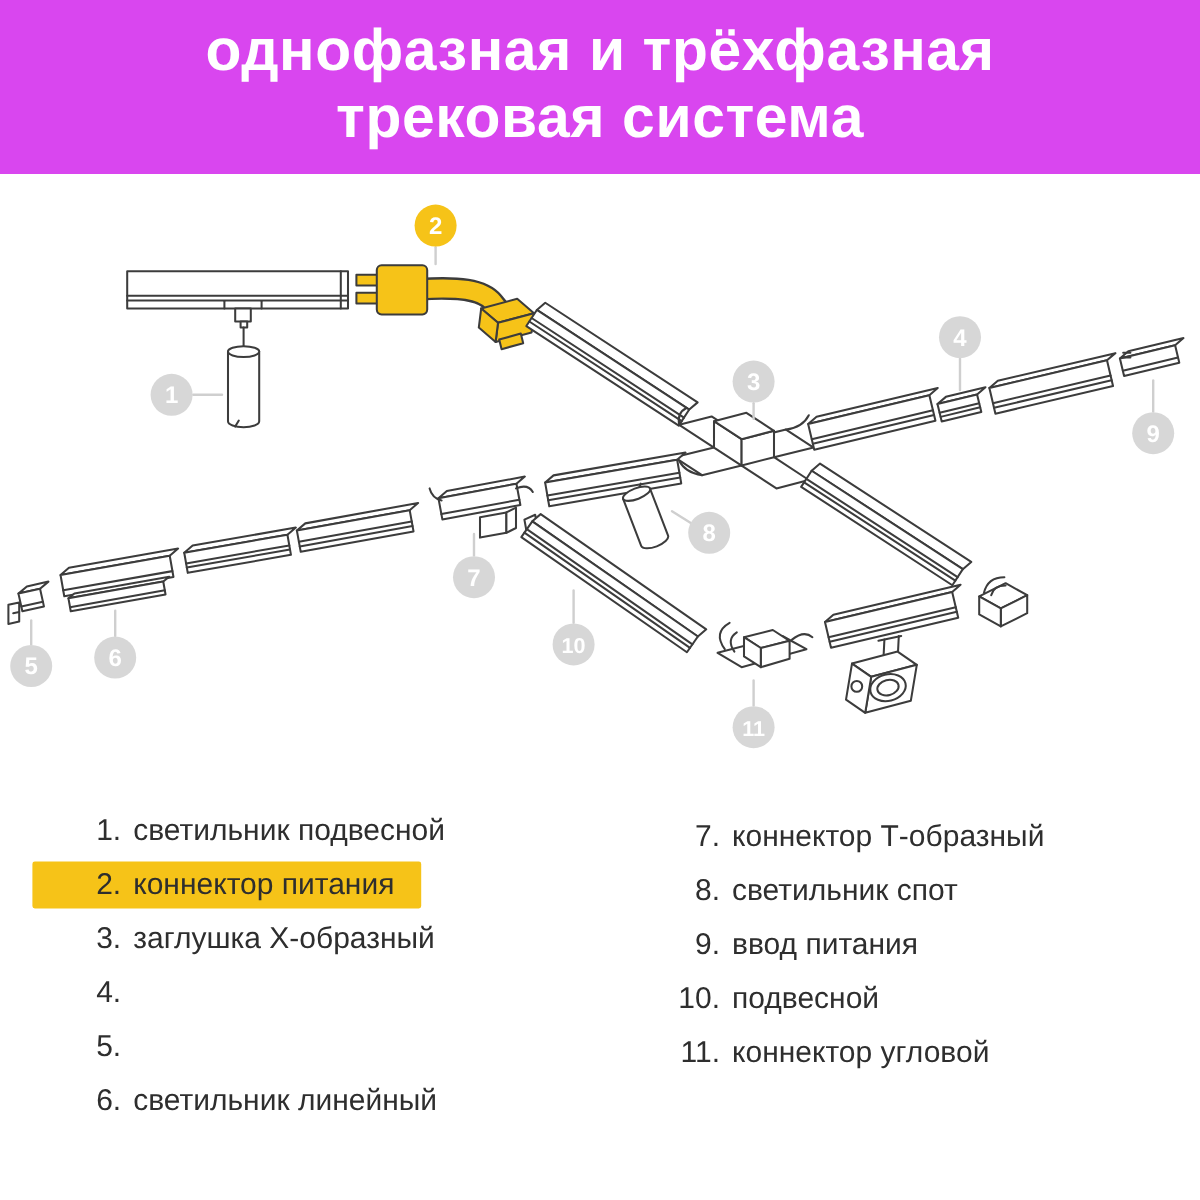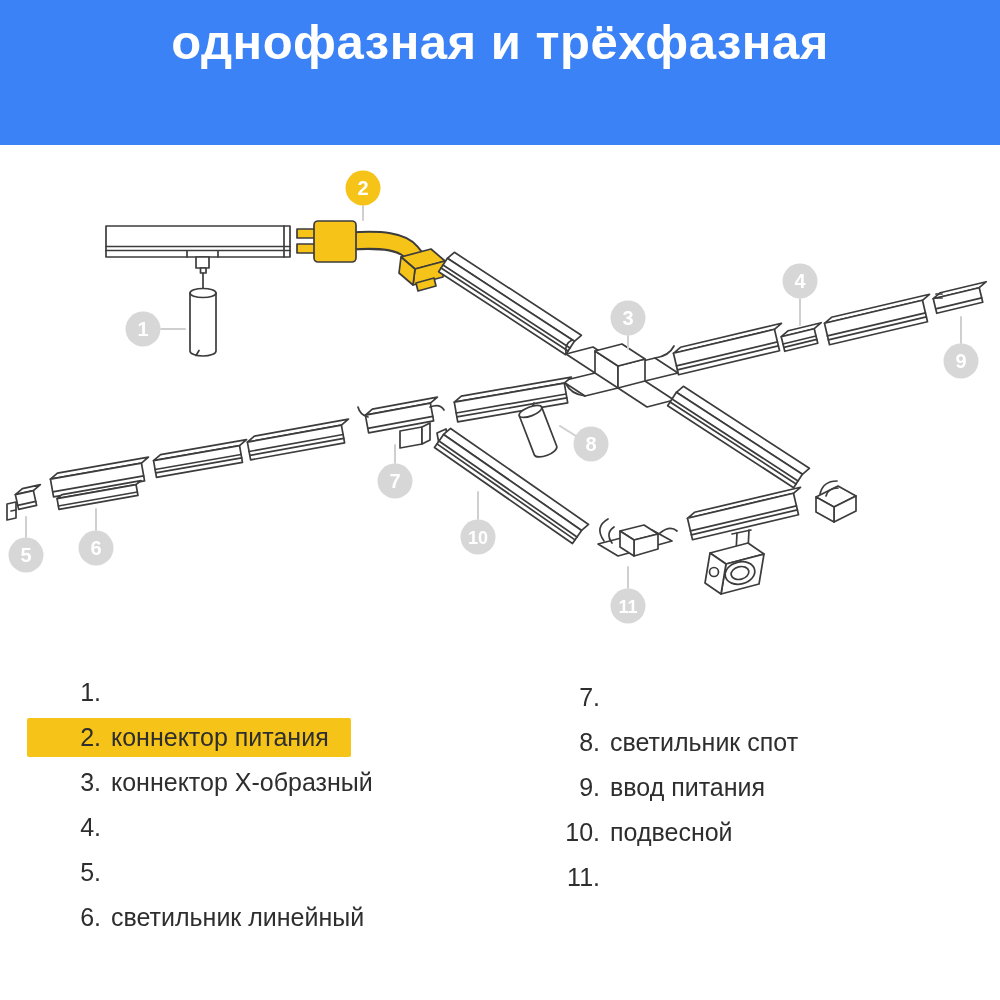--- a/index.html
+++ b/index.html
@@ -20,23 +20,24 @@
   .legend-inner{display:inline-flex;align-items:center;padding:5px 22px 5px 28px;margin-left:-28px;border-radius:2px;}
   #legend-col-0 .num{width:46px;}
   #legend-col-1 .num{width:44px;}
   .num{text-align:right;margin-right:10px;flex:none;}
   .lbl{white-space:nowrap;}
 </style>
 </head>
 <body>
 
 <div class="page">
-  <header class="hdr" style="background: #3b82f6;">
+  <header class="hdr" style="background: #d946ef;">
     <div class="title" style="color: rgb(255, 255, 255);">
       <span>однофазная и трёхфазная</span><br>
+      <span>трековая система</span>
     </div>
   </header>
 
   <svg id="diagram" width="1000" height="520" viewBox="0 0 1000 520">
       <g>
         <path d="M106,81 H290 V112 H106 Z" fill="#fff" stroke="#3C3C3C" stroke-width="1.7" stroke-linecap="round" stroke-linejoin="round"></path>
         <line x1="106" y1="101.5" x2="290" y2="101.5" stroke="#3C3C3C" stroke-width="1.7" stroke-linecap="round"></line>
         <line x1="106" y1="105.5" x2="290" y2="105.5" stroke="#3C3C3C" stroke-width="1.7" stroke-linecap="round"></line>
         <line x1="187" y1="106" x2="187" y2="112" stroke="#3C3C3C" stroke-width="1.7" stroke-linecap="round"></line>
         <line x1="218" y1="106" x2="218" y2="112" stroke="#3C3C3C" stroke-width="1.7" stroke-linecap="round"></line>
@@ -231,32 +232,33 @@
         <circle cx="628" cy="461" r="17.5" fill="#D7D7D7"></circle>
         <text x="628" y="468" text-anchor="middle" fill="#FFFFFF" font-size="18" font-weight="bold" font-family="&quot;Liberation Sans&quot;, sans-serif">11</text>
       </g>
     </svg>
 
   <div class="legend">
     <div class="legend-col" id="legend-col-0" style="color: rgb(46, 46, 46);">
         <div class="legend-row">
           <span class="legend-inner">
             <span class="num">1.</span>
+            <span class="lbl">светильник подвесной</span>
           </span>
         </div>
         <div class="legend-row">
           <span class="legend-inner" style="background: rgb(246, 195, 24);">
             <span class="num">2.</span>
             <span class="lbl">коннектор питания</span>
           </span>
         </div>
         <div class="legend-row">
           <span class="legend-inner">
             <span class="num">3.</span>
-            <span class="lbl">коннектор Х-образный</span>
+            <span class="lbl">заглушка Х-образный</span>
           </span>
         </div>
         <div class="legend-row">
           <span class="legend-inner">
             <span class="num">4.</span>
           </span>
         </div>
         <div class="legend-row">
           <span class="legend-inner">
             <span class="num">5.</span>
@@ -266,20 +268,21 @@
           <span class="legend-inner">
             <span class="num">6.</span>
             <span class="lbl">светильник линейный</span>
           </span>
         </div>
       </div>
     <div class="legend-col" id="legend-col-1" style="color: rgb(46, 46, 46);">
         <div class="legend-row">
           <span class="legend-inner">
             <span class="num">7.</span>
+            <span class="lbl">коннектор Т-образный</span>
           </span>
         </div>
         <div class="legend-row">
           <span class="legend-inner">
             <span class="num">8.</span>
             <span class="lbl">светильник спот</span>
           </span>
         </div>
         <div class="legend-row">
           <span class="legend-inner">
@@ -289,17 +292,18 @@
         </div>
         <div class="legend-row">
           <span class="legend-inner">
             <span class="num">10.</span>
             <span class="lbl">подвесной</span>
           </span>
         </div>
         <div class="legend-row">
           <span class="legend-inner">
             <span class="num">11.</span>
+            <span class="lbl">коннектор угловой</span>
           </span>
         </div>
       </div>
   </div>
 </div>
 
 </body></html>

